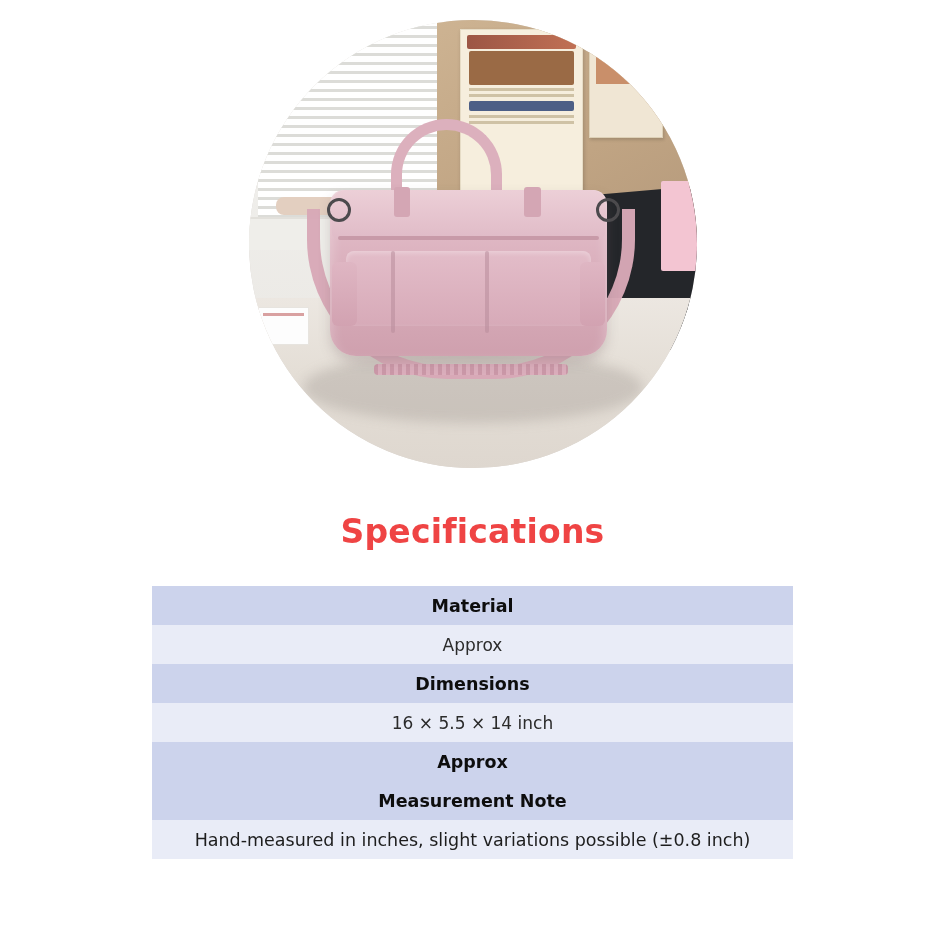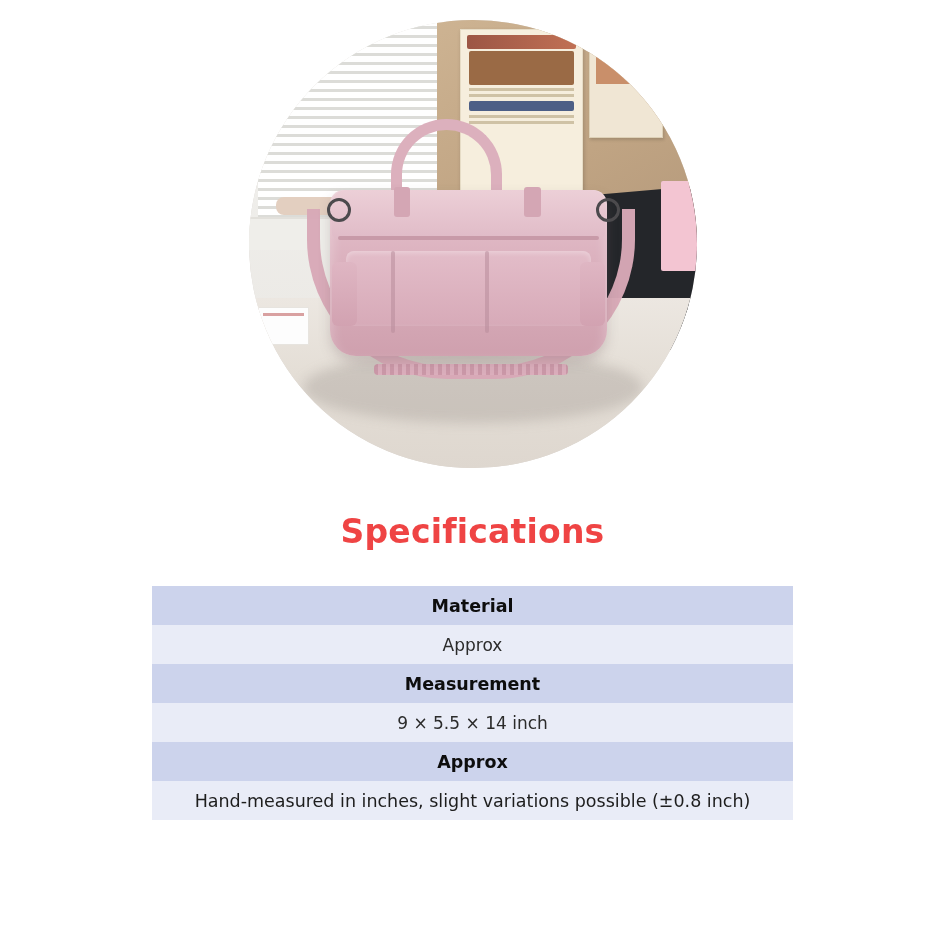--- a/index.html
+++ b/index.html
@@ -411,29 +411,32 @@
   <table class="spec-table">
     <tbody>
       <tr class="row-label">
         <td>Material</td>
       </tr>
       <tr class="row-value">
         <td>Approx</td>
       </tr>
 
       <tr class="row-label">
-        <td>Measurement</td>
+        <td>Dimensions</td>
       </tr>
       <tr class="row-value">
-        <td>9 × 5.5 × 14 inch</td>
+        <td>16 × 5.5 × 14 inch</td>
       </tr>
 
       <tr class="row-label">
         <td>Approx</td>
       </tr>
 
+      <tr class="row-label">
+        <td>Measurement Note</td>
+      </tr>
       <tr class="row-value note">
         <td>Hand-measured in inches, slight variations possible (±0.8 inch)</td>
       </tr>
     </tbody>
   </table>
 
 </div>
 
 </body></html>

